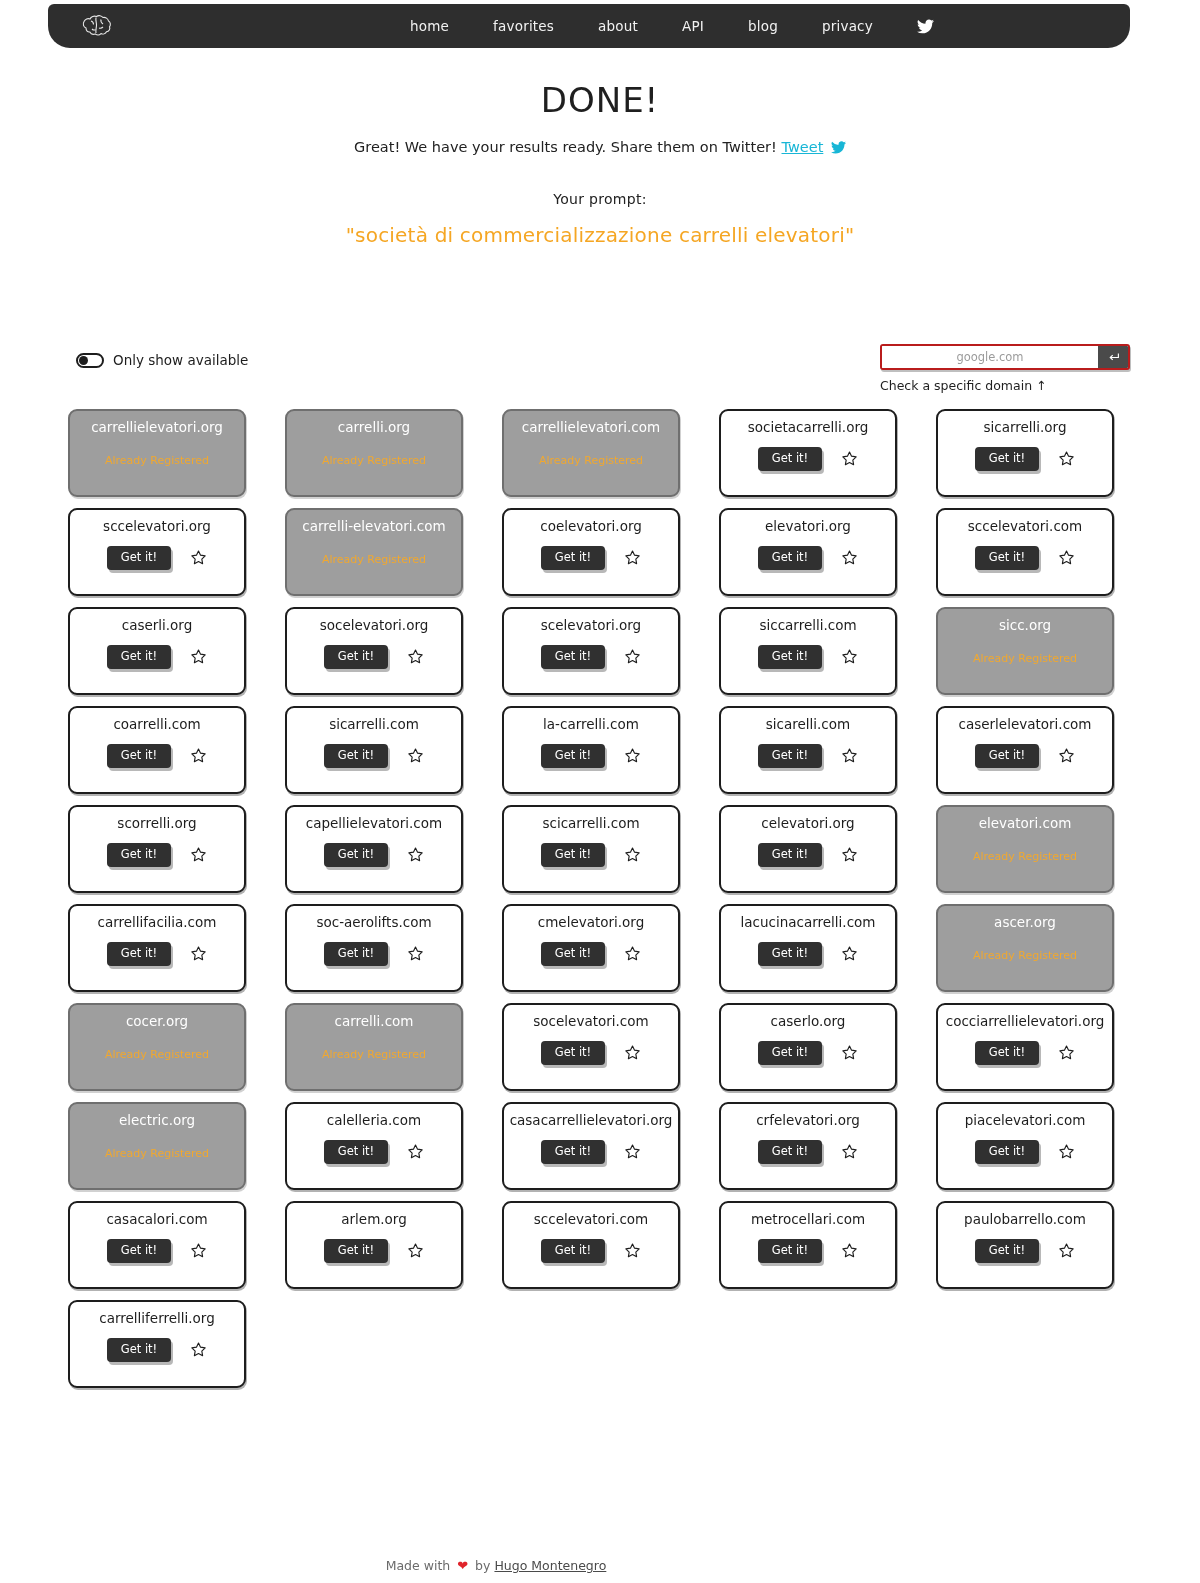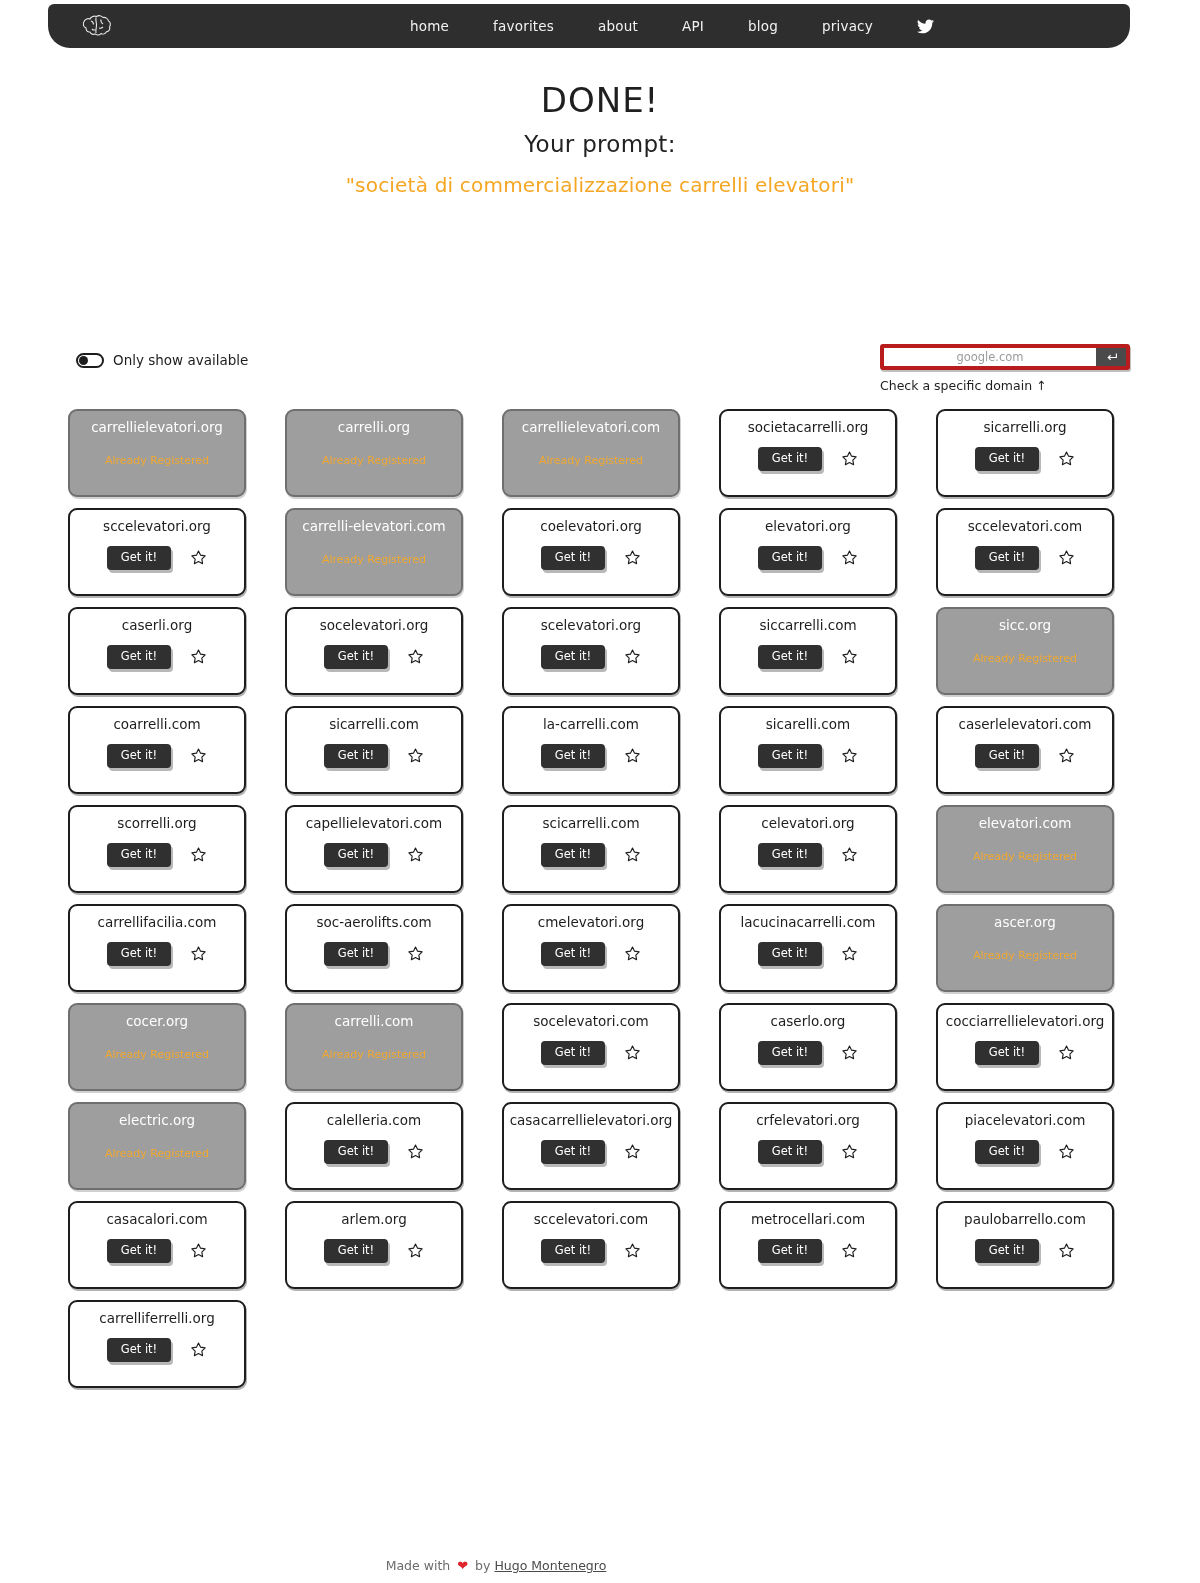--- a/index.html
+++ b/index.html
@@ -57,22 +57,22 @@
     font-size: 14.5px;
     color: #222;
   }
   .tweet-link {
     color: #18b6d6;
     text-decoration: underline;
     cursor: pointer;
   }
   .tw-inline { display: inline-block; vertical-align: -2px; margin-left: 3px; }
   .your-prompt {
-    margin-top: 12px;
-    font-size: 23px;
+    margin-top: 34px;
+    font-size: 14px;
     color: #222;
     letter-spacing: .3px;
   }
   .prompt-value {
     margin-top: 16px;
     font-size: 20px;
     color: #f5a623;
     letter-spacing: .2px;
   }
   .try-again {
@@ -102,21 +102,21 @@
     width: 9px; height: 9px;
     border-radius: 50%;
     background: #1d1d1d;
   }
   .toggle-label { font-size: 13.5px; color: #1d1d1d; }
 
   .domain-check { position: absolute; right: 70px; top: 4px; width: 250px; }
   .domain-input-row {
     display: flex;
     height: 26px;
-    border: 4px solid #b91c1c;
+    border: 2px solid #b91c1c;
     border-radius: 3px;
     overflow: hidden;
     background: #fff;
     box-shadow: 1px 2px 0 rgba(0,0,0,.25);
   }
   .domain-input {
     flex: 1;
     border: none; outline: none;
     text-align: center;
     font-size: 11.5px;
@@ -240,20 +240,29 @@
     <span class="nav-twitter">
       <svg width="17" height="15" viewBox="0 0 24 20" aria-hidden="true">
         <path fill="#ffffff" d="M24 2.4c-.9.4-1.8.7-2.8.8 1-.6 1.8-1.6 2.2-2.7-.9.6-2 1-3.1 1.2A4.9 4.9 0 0 0 11.9 5c0 .4 0 .8.1 1.1A14 14 0 0 1 1.7.9 4.9 4.9 0 0 0 3.2 7.5c-.8 0-1.5-.2-2.2-.6 0 2.4 1.7 4.4 4 4.8-.4.1-.9.2-1.3.2-.3 0-.6 0-.9-.1.6 2 2.5 3.4 4.6 3.4A9.9 9.9 0 0 1 0 17.4 14 14 0 0 0 7.5 19.6c9.1 0 14-7.5 14-14v-.6c1-.7 1.8-1.6 2.5-2.6z"></path>
       </svg>
     </span>
   </div>
 </div>
 
 <div class="hero">
   <h1 class="done-title">DONE!</h1>
+  <div class="subtitle">
+    <span>Great! We have your results ready. Share them on Twitter!</span>
+    <a class="tweet-link">Tweet</a>
+    <span class="tw-inline">
+      <svg width="15" height="13" viewBox="0 0 24 20" aria-hidden="true">
+        <path fill="#18b6d6" d="M24 2.4c-.9.4-1.8.7-2.8.8 1-.6 1.8-1.6 2.2-2.7-.9.6-2 1-3.1 1.2A4.9 4.9 0 0 0 11.9 5c0 .4 0 .8.1 1.1A14 14 0 0 1 1.7.9 4.9 4.9 0 0 0 3.2 7.5c-.8 0-1.5-.2-2.2-.6 0 2.4 1.7 4.4 4 4.8-.4.1-.9.2-1.3.2-.3 0-.6 0-.9-.1.6 2 2.5 3.4 4.6 3.4A9.9 9.9 0 0 1 0 17.4 14 14 0 0 0 7.5 19.6c9.1 0 14-7.5 14-14v-.6c1-.7 1.8-1.6 2.5-2.6z"></path>
+      </svg>
+    </span>
+  </div>
   <div class="your-prompt">Your prompt:</div>
   <div class="prompt-value">"società di commercializzazione carrelli elevatori"</div>
 </div>
 
 <div class="controls">
   <div class="toggle-wrap">
     <span class="toggle-switch">
       <span class="toggle-knob"></span>
     </span>
     <span class="toggle-label">Only show available</span>

